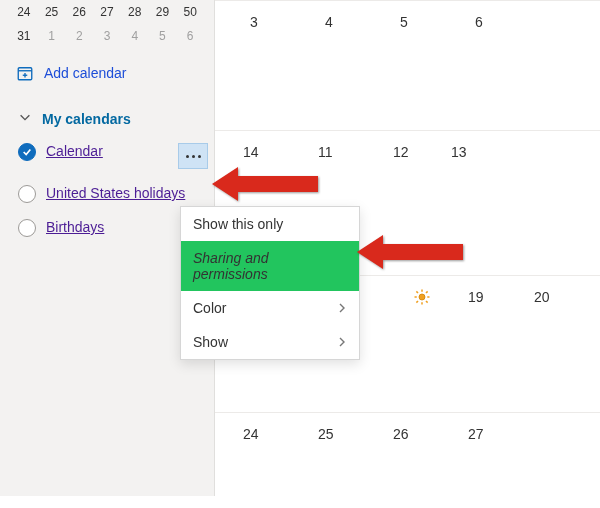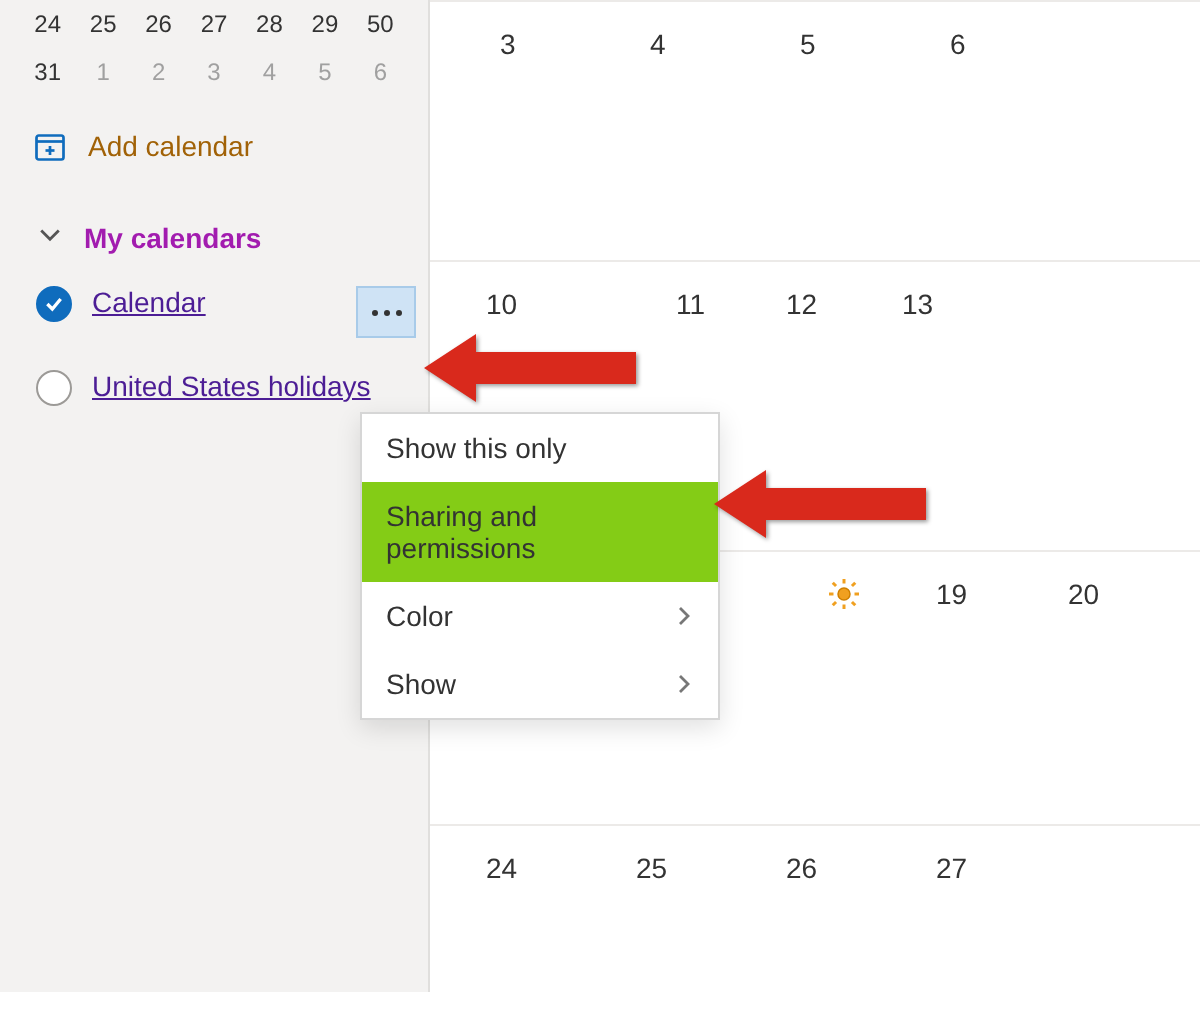--- a/index.html
+++ b/index.html
@@ -8,42 +8,42 @@
   .sidebar { position:absolute; left:0; top:0; width:215px; height:508px; background:#f3f2f1; border-right:1px solid #e0dfdd; }
   .cal-grid { position:absolute; left:215px; top:0; right:0; bottom:0; background:#fff; }
 
   
   .mini { padding:0 10px; }
   .mini-row { display:flex; }
   .mini-cell { width:29px; height:24px; line-height:24px; text-align:center; font-size:12px; color:#333; }
   .mini-cell.faded { color:#a0a0a0; }
 
   
-  .addcal { display:flex; align-items:center; gap:10px; padding:16px 16px 10px 16px; color:#a16207; cursor:default; }
+  .addcal { display:flex; align-items:center; gap:10px; padding:16px 16px 10px 16px; color:#1d4ed8; cursor:default; }
   .addcal .icon { width:18px; height:18px; }
 
   
-  .sec-header { display:flex; align-items:center; gap:10px; padding:18px 16px 8px 18px; font-weight:600; color:#a21caf; }
+  .sec-header { display:flex; align-items:center; gap:10px; padding:18px 16px 8px 18px; font-weight:600; color:#0369a1; }
   .chev { width:14px; height:14px; }
 
   .cal-item { display:flex; align-items:flex-start; gap:10px; padding:8px 6px 8px 18px; color:#4c1d95;text-decoration:underline; }
   .cal-item .radio { width:18px; height:18px; border-radius:50%; border:1px solid #9c9a97; background:#fff; }
   .cal-item .radio.checked { border-color:#0f6cbd; background:#0f6cbd; display:flex; align-items:center; justify-content:center; }
   .cal-item .radio.checked svg { display:block; }
   .cal-item.selected { }
   .cal-item .label { flex:1; white-space:nowrap; overflow:hidden; }
 
   .more-btn { width:30px; height:26px; display:flex; align-items:center; justify-content:center; background:#cfe3f5; border:1px solid #a8cbe9; }
   .more-btn .dots { display:flex; gap:3px; }
   .more-btn .dot { width:3px; height:3px; border-radius:50%; background:#333; }
 
   
   .ctx { position:absolute; left:180px; top:206px; width:180px; background:#fff; border:1px solid #d6d6d6; box-shadow:0 4px 12px rgba(0,0,0,.12); z-index:20; }
   .ctx-item { display:flex; align-items:center; justify-content:space-between; padding:9px 12px; font-size:14px; color:#333; }
-  .ctx-item:hover, .ctx-item.hover { background:#84cc16; }
+  .ctx-item:hover, .ctx-item.hover { background:#22c55e;font-style:italic; }
   .ctx-chev { width:10px; height:10px; }
 
   
   .arrow { position:absolute; z-index:30; display:flex; align-items:center; filter: drop-shadow(1px 1px 1px rgba(0,0,0,.4)); }
   .arrow .shaft { height:16px; background:#d9291c; }
   .arrow .head { width:0; height:0; border-top:17px solid transparent; border-bottom:17px solid transparent; border-right:26px solid #d9291c; }
   .a1 { left:212px; top:167px; }
   .a1 .shaft { width:80px; }
   .a2 { left:357px; top:235px; }
   .a2 .shaft { width:80px; }
@@ -113,32 +113,36 @@
               <div class="dot"></div>
               <div class="dot"></div>
               <div class="dot"></div>
             </div>
           </div>
         </div>
         <div class="cal-item">
           <div class="radio"></div>
           <div class="label">United States holidays</div>
         </div>
+        <div class="cal-item">
+          <div class="radio"></div>
+          <div class="label">Birthdays</div>
+        </div>
       </div>
   </div>
 
   <div class="cal-grid" id="grid">
       <div class="hrule" style="top: 0px;"></div>
       <div class="daynum" style="left: 35px; top: 14px;">3</div>
       <div class="daynum" style="left: 110px; top: 14px;">4</div>
       <div class="daynum" style="left: 185px; top: 14px;">5</div>
       <div class="daynum" style="left: 260px; top: 14px;">6</div>
       <div class="hrule" style="top: 130px;"></div>
-      <div class="daynum" style="left: 28px; top: 144px;">10</div>
-      <div class="daynum" style="left: 103px; top: 144px; margin-left: 20px;">11</div>
+      <div class="daynum" style="left: 28px; top: 144px;">14</div>
+      <div class="daynum" style="left: 103px; top: 144px;">11</div>
       <div class="daynum" style="left: 178px; top: 144px;">12</div>
       <div class="daynum" style="left: 236px; top: 144px;">13</div>
       <div class="hrule" style="top: 275px;"></div>
       <div class="daynum" style="left: 253px; top: 289px;">19</div>
       <div class="daynum" style="left: 319px; top: 289px;">20</div>
       <div class="hrule" style="top: 412px;"></div>
       <div class="daynum" style="left: 28px; top: 426px;">24</div>
       <div class="daynum" style="left: 103px; top: 426px;">25</div>
       <div class="daynum" style="left: 178px; top: 426px;">26</div>
       <div class="daynum" style="left: 253px; top: 426px;">27</div>

